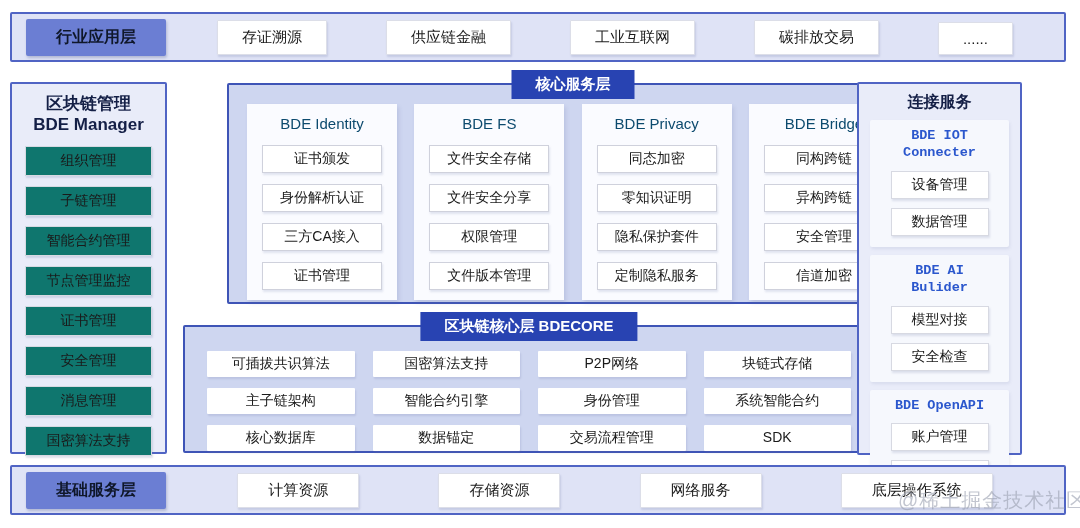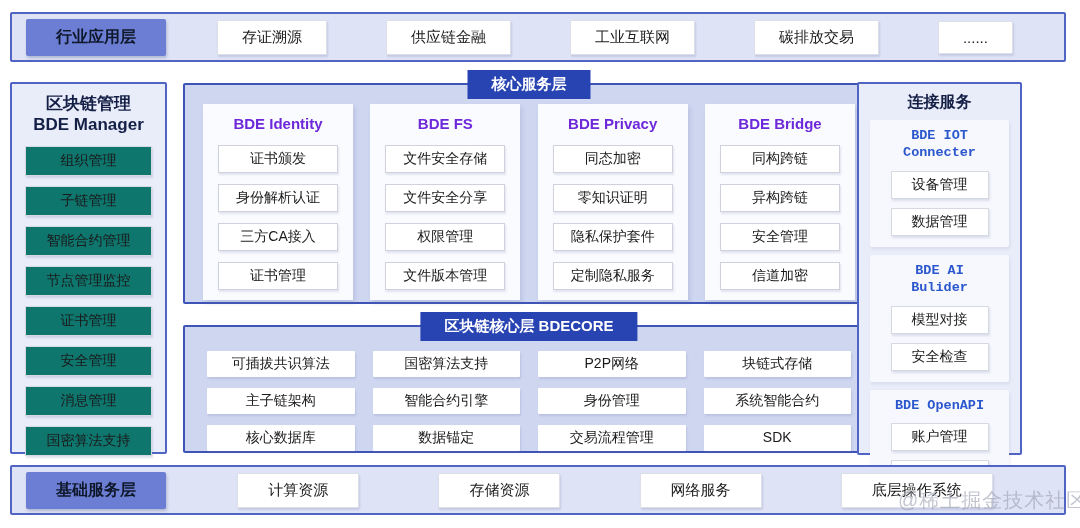--- a/index.html
+++ b/index.html
@@ -13,21 +13,21 @@
     background:#dfe3f6;border:2px solid #5064c4;border-radius:2px;
     display:flex;align-items:center;padding-left:14px;box-sizing:border-box;
   }
   .bar-top{top:12px;}
   .bar-bottom{top:465px;}
   .bar-label{
     background:#6b7ed3;color:#0f172a;font-weight:bold;font-size:16px;
     padding:8px 0;width:140px;text-align:center;border-radius:2px;flex:none;
     box-shadow:1px 2px 3px rgba(90,100,150,.35);
   }
-  .bar-items{flex:1;display:flex;justify-content:space-evenly;align-items:center;gap:8px;}
+  .bar-items{flex:1;display:flex;justify-content:space-evenly;align-items:flex-end;gap:8px;}
   .white-box{
     background:#fff;border:1px solid #dcdee8;border-radius:1px;
     font-size:15px;text-align:center;padding:7px 24px;white-space:nowrap;
     box-shadow:1px 2px 2px rgba(110,120,165,.22);
   }
   .bar-bottom .white-box{padding:7px 30px;}
   
   .side-panel{
     position:absolute;background:#e9ecf9;border:2px solid #5064c4;border-radius:2px;
     box-sizing:border-box;
@@ -41,34 +41,34 @@
   .side-item{
     background:#0f766e;border:1px solid #d7d9e2;width:127px;box-sizing:border-box;
     text-align:center;font-size:14px;padding:5px 0;border-radius:1px;
     box-shadow:1px 2px 2px rgba(110,120,165,.22);
   }
   
   .core-panel{
     position:absolute;left:183px;width:692px;background:#ced6f0;
     border:2px solid #3e54b6;border-radius:2px;box-sizing:border-box;
   }
-  .core-services{top:83px;height:221px;}
+  .core-services{top:83px;height:221px;margin-left:44px;}
   .core-layer{top:325px;height:128px;}
   .panel-header{
     position:absolute;top:-15px;left:50%;transform:translateX(-50%);
     background:#2843b2;color:#fff;font-weight:bold;font-size:15px;
     padding:5px 24px;white-space:nowrap;z-index:2;
   }
   .svc-row{display:flex;justify-content:space-between;padding:19px 18px 12px;}
   .svc-card{
     background:#fafbff;width:150px;box-sizing:border-box;
     display:flex;flex-direction:column;align-items:center;padding:11px 0 10px;
     box-shadow:2px 3px 4px rgba(100,110,160,.18);
   }
-  .svc-title{color:#6d28d9;font-weight:bold;font-size:15px;margin-bottom:2px;}
+  .svc-title{color:#0c4a6e;font-weight:normal;font-size:15px;margin-bottom:2px;}
   .svc-item{
     background:#fff;border:1px solid #cfd1dc;width:120px;box-sizing:border-box;
     text-align:center;font-size:14px;padding:4px 0;margin-top:11px;
     box-shadow:1px 2px 2px rgba(110,120,165,.18);
   }
   .core-grid{
     display:grid;grid-template-columns:repeat(4,1fr);
     column-gap:18px;row-gap:11px;padding:24px 22px 12px;
   }
   .core-item{

